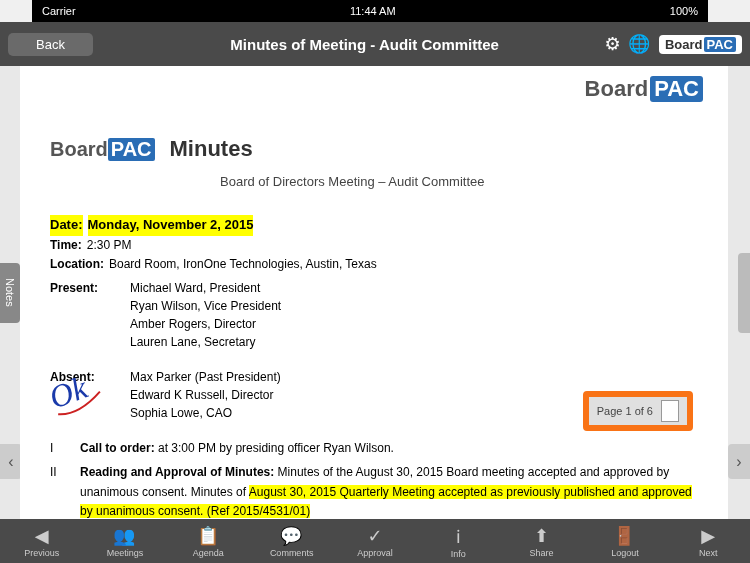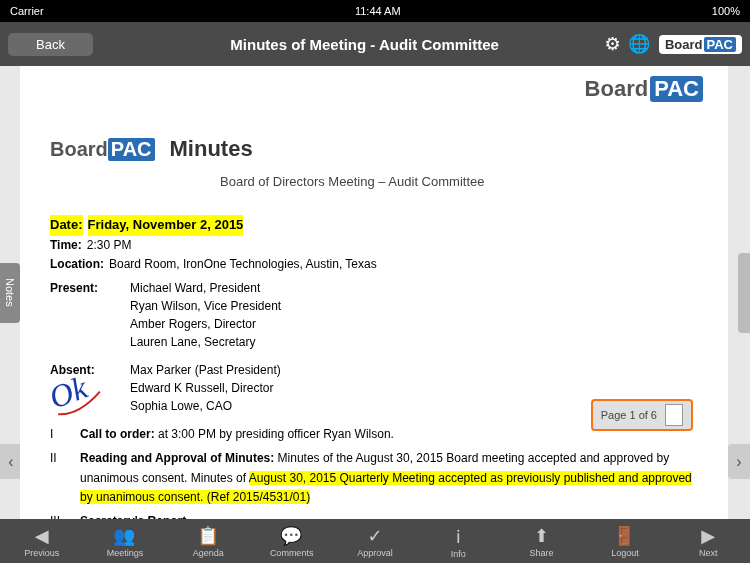--- a/index.html
+++ b/index.html
@@ -1,20 +1,20 @@
 <!DOCTYPE html>
 <html><head>
   <meta charset="utf-8">
   <style>
     * { margin: 0; padding: 0; box-sizing: border-box; }
     body { width: 750px; height: 563px; font-family: Arial, sans-serif; background: #f0f0f0; overflow: hidden; position: relative; }
 
     
     #status-bar {
-      width: 750px; height: 22px; background: #000; display: flex; align-items: center; justify-content: space-between; padding: 0 10px;
+      width: 676px; height: 22px; background: #000; display: flex; align-items: center; justify-content: space-between; padding: 0 10px; margin-left: 32px;
     }
     #status-bar span { color: #fff; font-size: 11px; }
 
     
     #nav-bar {
       width: 750px; height: 44px; background: #4a4a4a;
       display: flex; align-items: center; justify-content: space-between; padding: 0 8px;
     }
     #back-button {
       background: #6a6a6a; color: #fff; border: none; border-radius: 5px; padding: 4px 28px; font-size: 13px; cursor: pointer;
@@ -73,39 +73,39 @@
     .boardpac-logo-inline .board { font-size: 20px; font-weight: bold; color: #555; }
     .boardpac-logo-inline .pac-box { background: #2a6db5; color: #fff; font-size: 20px; font-weight: bold; padding: 0 3px; border-radius: 2px; }
     .doc-title { font-size: 22px; font-weight: bold; color: #333; }
     .doc-subtitle { font-size: 13px; color: #444; margin-bottom: 26px; padding-left: 170px; }
 
     .date-highlight { background: #ffff00; font-weight: bold; font-size: 13px; }
     .doc-body { font-size: 12px; color: #000000; line-height: 1.6; }
     .doc-body .field-line { display: flex; gap: 5px; }
     .doc-body .label { font-weight: bold; }
 
-    .attendees-section { display: flex; gap: 0; margin: 10px 0; }
+    .attendees-section { display: flex; gap: 0; margin: 17px 0; }
     .attend-label { font-weight: bold; font-size: 12px; min-width: 80px; }
     .attend-names { font-size: 12px; line-height: 1.5; }
 
     .section-item { display: flex; gap: 10px; font-size: 12px; margin: 5px 0; }
     .section-num { min-width: 20px; }
     .section-text { flex: 1; }
     .section-text b { font-weight: bold; }
 
     .highlight-yellow { background: #ffff00; }
 
     
     #handwritten-ok {
       position: absolute; left: 25px; top: 295px; font-family: 'Brush Script MT', cursive; font-size: 28px; color: #1a3aaa; font-style: italic; transform: rotate(-10deg);
     }
 
     
     #page-badge {
-      position: absolute; right: 35px; bottom: 88px; background: #e0e0e0; border: 2px solid #f97316; border-radius: 4px; padding: 3px 8px; font-size: 11px; color: #444; display: flex; align-items: center; gap: 8px;
+      position: absolute; right: 35px; bottom: 88px; background: #e0e0e0; border: 6px solid #f97316; border-radius: 4px; padding: 3px 8px; font-size: 11px; color: #444; display: flex; align-items: center; gap: 8px;
     }
     #page-badge .page-icon { width: 18px; height: 22px; border: 1px solid #999; background: #fff; }
 
     
     #toolbar {
       width: 750px; height: 44px; background: #4a4a4a; display: flex; align-items: center; justify-content: space-around;
     }
     .toolbar-item {
       display: flex; flex-direction: column; align-items: center; gap: 1px; cursor: pointer; color: #ccc; font-size: 9px; min-width: 60px;
     }
@@ -156,21 +156,21 @@
           <span class="pac-box">PAC</span>
         </div>
         <span class="doc-title">Minutes</span>
       </div>
 
       <div class="doc-subtitle">Board of Directors Meeting – Audit Committee</div>
 
       <div class="doc-body">
         <div class="field-line">
           <span class="label date-highlight">Date:</span>
-          <span class="date-highlight">Friday, November 2, 2015</span>
+          <span class="date-highlight">Monday, November 2, 2015</span>
         </div>
         <div class="field-line">
           <span class="label">Time:</span>
           <span>2:30 PM</span>
         </div>
         <div class="field-line">
           <span class="label">Location:</span>
           <span>Board Room, IronOne Technologies, Austin, Texas</span>
         </div>
 

